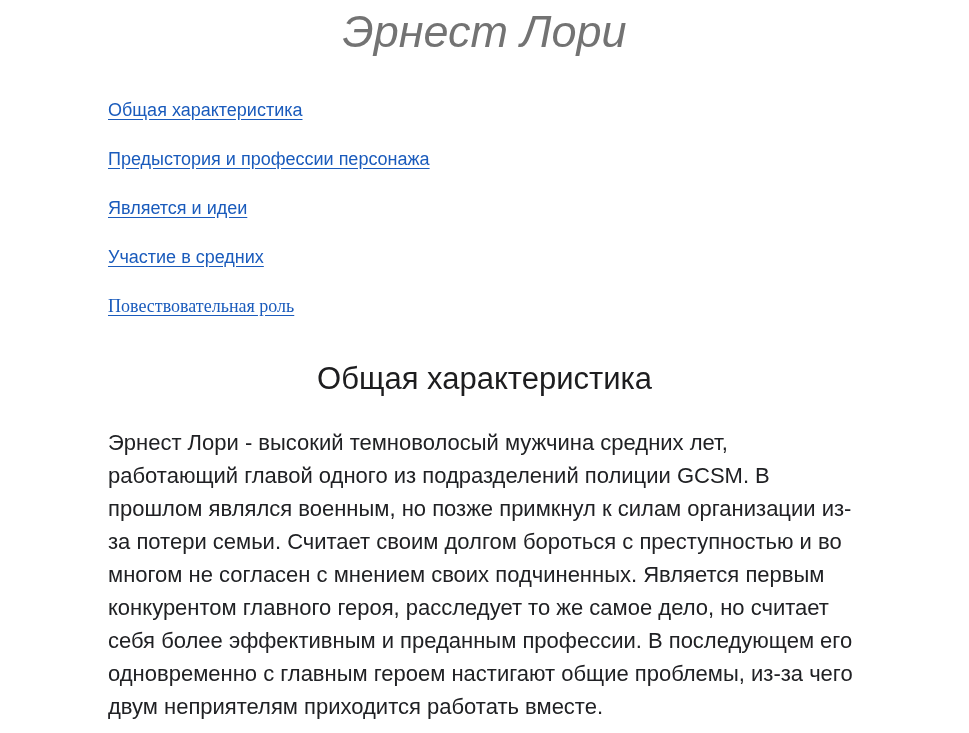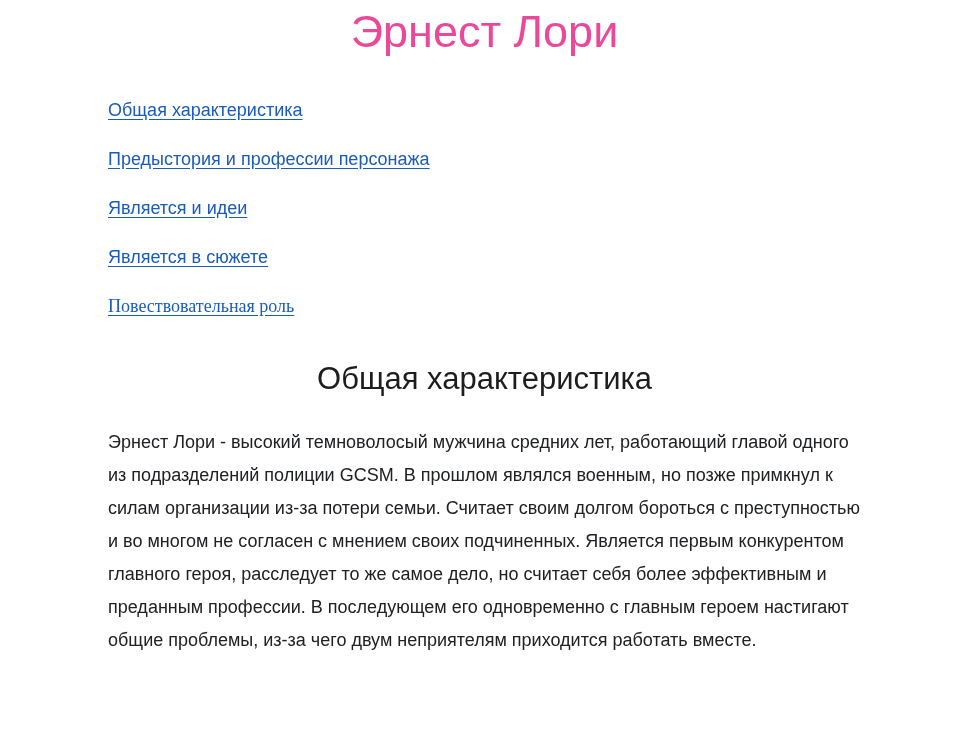--- a/index.html
+++ b/index.html
@@ -16,21 +16,22 @@
     width: 969px;
     height: 733px;
     padding: 0 108px;
   }
   h1.page-title {
     margin-top: 6px;
     font-size: 45px;
     line-height: 52px;
     font-weight: 400;
     text-align: center;
-    color: #ec4899;
+    color: #737373;
+    font-style: italic;
   }
   nav.toc {
     margin-top: 42px;
   }
   nav.toc a {
     display: inline-block;
     font-size: 18px;
     line-height: 21px;
     color: #1a5bbc;
     text-decoration: underline;
@@ -48,21 +49,21 @@
     margin-top: 44px;
     font-size: 31px;
     line-height: 36px;
     font-weight: 400;
     text-align: center;
     color: #1d1d1f;
   }
   p.section-paragraph {
     margin-top: 29px;
     width: 753px;
-    font-size: 18px;
+    font-size: 22px;
     line-height: 33px;
     font-weight: 400;
     color: #202124;
   }
 </style>
 </head>
 <body>
 
 <main class="page">
 
@@ -72,21 +73,21 @@
     <div class="toc-row">
       <a href="#">Общая характеристика</a>
     </div>
     <div class="toc-row">
       <a href="#">Предыстория и профессии персонажа</a>
     </div>
     <div class="toc-row">
       <a href="#">Является и идеи</a>
     </div>
     <div class="toc-row">
-      <a href="#">Является в сюжете</a>
+      <a href="#">Участие в средних</a>
     </div>
     <div class="toc-row">
       <a href="#">Повествовательная роль</a>
     </div>
   </nav>
 
   <section>
     <h2 class="section-heading">Общая характеристика</h2>
     <p class="section-paragraph">Эрнест Лори - высокий темноволосый мужчина средних лет, работающий главой одного из подразделений полиции GCSM. В прошлом являлся военным, но позже примкнул к силам организации из-за потери семьи. Считает своим долгом бороться с преступностью и во многом не согласен с мнением своих подчиненных. Является первым конкурентом главного героя, расследует то же самое дело, но считает себя более эффективным и преданным профессии. В последующем его одновременно с главным героем настигают общие проблемы, из-за чего двум неприятелям приходится работать вместе.</p>
   </section>

